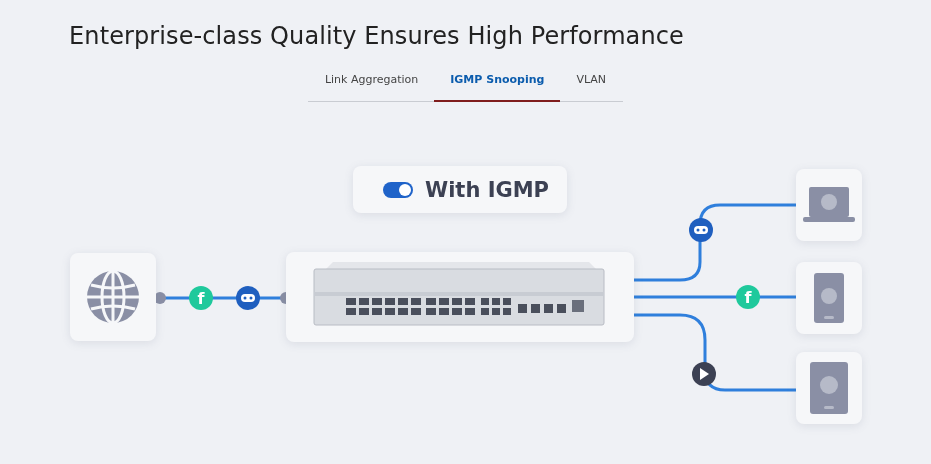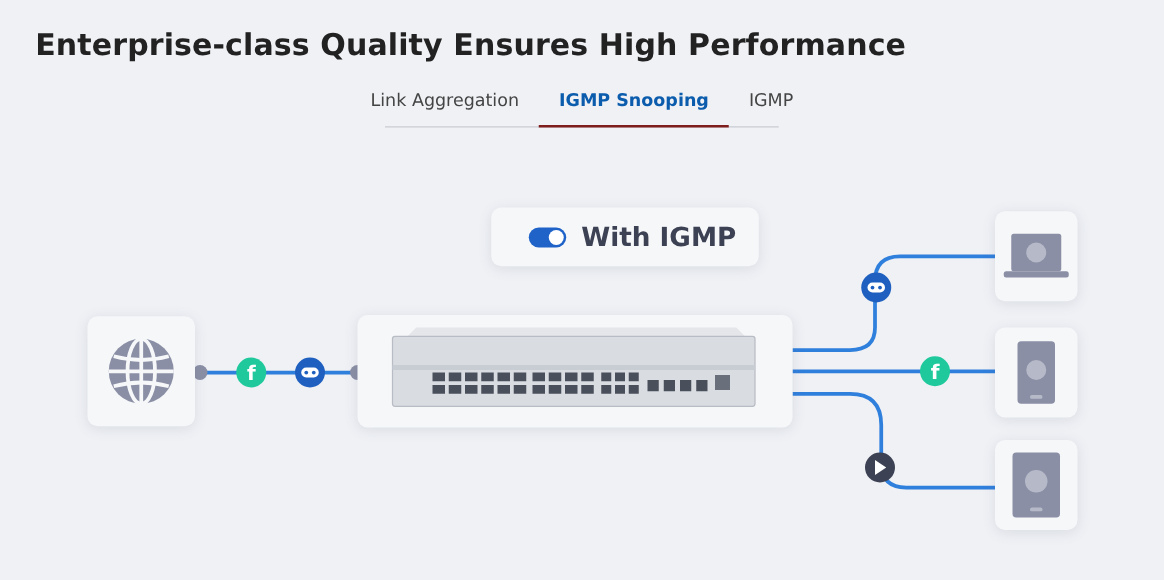--- a/index.html
+++ b/index.html
@@ -5,42 +5,42 @@
   * { box-sizing: border-box; margin: 0; padding: 0; }
   html, body { width: 931px; height: 464px; overflow: hidden; }
   body {
     background: #eff1f5;
     font-family: "DejaVu Sans", "Liberation Sans", sans-serif;
     position: relative;
     color: #1f1f1f;
   }
   .title {
     position: absolute; left: 0; top: 22px; width: 753px;
-    text-align: center; font-size: 24px; font-weight: bold; color: #222;
+    text-align: center; font-size: 24px; font-weight: normal; color: #222;
     letter-spacing: 0.1px;
   }
   .tabs {
     position: absolute; left: 308px; top: 66px; width: 315px; height: 36px;
     border-bottom: 1px solid #c9ccd2; display: flex; justify-content: center;
   }
   .tab {
-    font-size: 14px; color: #444; padding: 7px 16px 0 16px; height: 36px;
+    font-size: 11px; color: #444; padding: 7px 16px 0 16px; height: 36px;
     cursor: pointer; white-space: nowrap;
   }
   .tab.active { color: #0b5cad; font-weight: bold; border-bottom: 2px solid #7f1d1d; }
 
   .lines { position: absolute; left: 0; top: 0; width: 931px; height: 464px; }
 
   .card {
     position: absolute; background: #f6f7f9; border-radius: 8px;
     box-shadow: 0 2px 10px rgba(90,100,130,0.14);
   }
   .toggle-card {
     left: 353px; top: 166px; width: 214px; height: 47px;
-    display: flex; align-items: center; padding-left: 30px; margin-left: 40px;
+    display: flex; align-items: center; padding-left: 30px;
   }
   .toggle {
     width: 30px; height: 16px; border-radius: 8px; background: #1f63c9;
     position: relative; margin-right: 12px;
   }
   .toggle::after {
     content: ""; position: absolute; right: 2px; top: 2px; width: 12px; height: 12px;
     border-radius: 50%; background: #fff;
   }
   .toggle-label { font-size: 21px; font-weight: bold; color: #3c4153; }
@@ -55,21 +55,21 @@
   }
 </style>
 </head>
 <body>
 
 <div class="title">Enterprise-class Quality Ensures High Performance</div>
 
 <div class="tabs">
   <div class="tab">Link Aggregation</div>
   <div class="tab active">IGMP Snooping</div>
-  <div class="tab">IGMP</div>
+  <div class="tab">VLAN</div>
 </div>
 
 <svg class="lines" viewBox="0 0 931 464">
   <line x1="156" y1="298" x2="287" y2="298" stroke="#2f7fdc" stroke-width="3"></line>
   <path d="M634 280 L680 280 Q700 280 700 262 L700 225 Q700 205 720 205 L800 205" fill="none" stroke="#2f7fdc" stroke-width="3"></path>
   <line x1="634" y1="297" x2="800" y2="297" stroke="#2f7fdc" stroke-width="3"></line>
   <path d="M634 315 L680 315 Q705 315 705 340 L705 370 Q705 390 725 390 L800 390" fill="none" stroke="#2f7fdc" stroke-width="3"></path>
   <circle cx="160" cy="298" r="6" fill="#8a8fa5"></circle>
   <circle cx="286" cy="298" r="6" fill="#8a8fa5"></circle>
 </svg>

